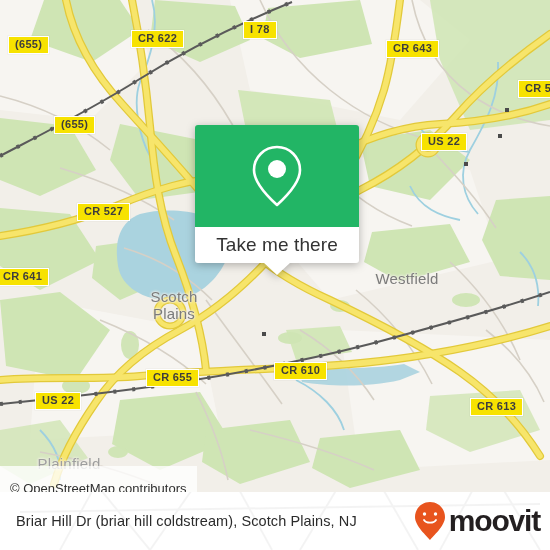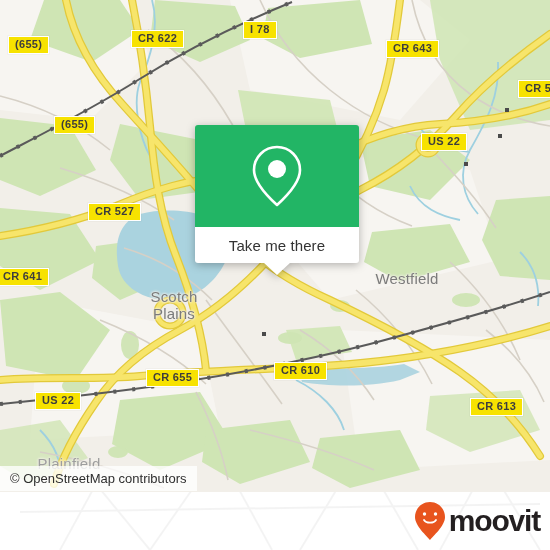--- a/index.html
+++ b/index.html
@@ -46,21 +46,21 @@
     padding: 2px 6px 3px 6px;
     line-height: 11px;
     box-shadow: 0 0 0 .5px rgba(0,0,0,.05);
     white-space: nowrap;
   }
 
   
   .attribution {
     position: absolute;
     left: 0; top: 466px;
-    padding: 5px 10px 5px 10px;
+    padding: 15px 10px 5px 10px;
     background: rgba(255,255,255,.78);
     color: #2e2e2e;
     font-size: 13px;
     line-height: 15px;
   }
 
   
   .callout {
     position: absolute;
     left: 195px; top: 125px;
@@ -74,21 +74,21 @@
     display: flex; align-items: center; justify-content: center;
   }
   .callout-foot {
     width: 164px; height: 36px;
     background: #ffffff;
     border-radius: 0 0 3px 3px;
     display: flex; align-items: center; justify-content: center;
   }
   .callout-foot span {
     color: #333333;
-    font-size: 15px;
+    font-size: 19px;
     letter-spacing: .1px;
   }
   .callout-tail {
     position: absolute;
     left: 68px; top: 137px;
     width: 0; height: 0;
     border-left: 14px solid transparent;
     border-right: 14px solid transparent;
     border-top: 13px solid #ffffff;
   }
@@ -285,21 +285,21 @@
     <div class="place-label" style="left:357px; top:270px; width:100px;">Westfield</div>
     <div class="place-label faint" style="left:24px; top:455px; width:90px;">Plainfield</div>
 
     <div class="shield" style="left:8px; top:36px;">(655)</div>
     <div class="shield" style="left:131px; top:30px;">CR 622</div>
     <div class="shield" style="left:243px; top:21px;">I 78</div>
     <div class="shield" style="left:386px; top:40px;">CR 643</div>
     <div class="shield" style="left:518px; top:80px;">CR 57</div>
     <div class="shield" style="left:54px; top:116px;">(655)</div>
     <div class="shield" style="left:421px; top:133px;">US 22</div>
-    <div class="shield" style="left:88px; top:203px;">CR 527</div>
+    <div class="shield" style="left:77px; top:203px;">CR 527</div>
     <div class="shield" style="left:-4px; top:268px;">CR 641</div>
     <div class="shield" style="left:146px; top:369px;">CR 655</div>
     <div class="shield" style="left:274px; top:362px;">CR 610</div>
     <div class="shield" style="left:470px; top:369px;margin-top:29px;">CR 613</div>
     <div class="shield" style="left:35px; top:392px;">US 22</div>
 
     <div class="attribution">© OpenStreetMap contributors</div>
 
     <div class="callout">
       <div class="callout-body">
@@ -324,20 +324,21 @@
         <path d="M150 58 L196 -8"></path>
           <path d="M236 -8 L272 58"></path>
         <path d="M300 58 L340 -8"></path>
           <path d="M380 -8 L418 58"></path>
         <path d="M440 58 L476 -8"></path>
           <path d="M500 -8 L540 58"></path>
         <path d="M20 20 L540 12"></path>
       </g>
     </svg>
     <div class="footer-address">
+      <div>Briar Hill Dr (briar hill coldstream), Scotch Plains, NJ</div>
     </div>
     <div class="brand">
       <svg width="30" height="38" viewBox="0 0 30 38">
         <path d="M15 0 C6.7 0 0 6.7 0 15 C0 24 12 34 15 38 C18 34 30 24 30 15
                  C30 6.7 23.3 0 15 0 Z" fill="#e8541e"></path>
         <circle cx="9.5" cy="12" r="1.7" fill="#ffffff"></circle>
         <circle cx="20.5" cy="12" r="1.7" fill="#ffffff"></circle>
         <path d="M9 18 C11 21.5 19 21.5 21 18" fill="none" stroke="#ffffff" stroke-width="1.8" stroke-linecap="round"></path>
       </svg>
       <span class="brand-name">moovit</span>

